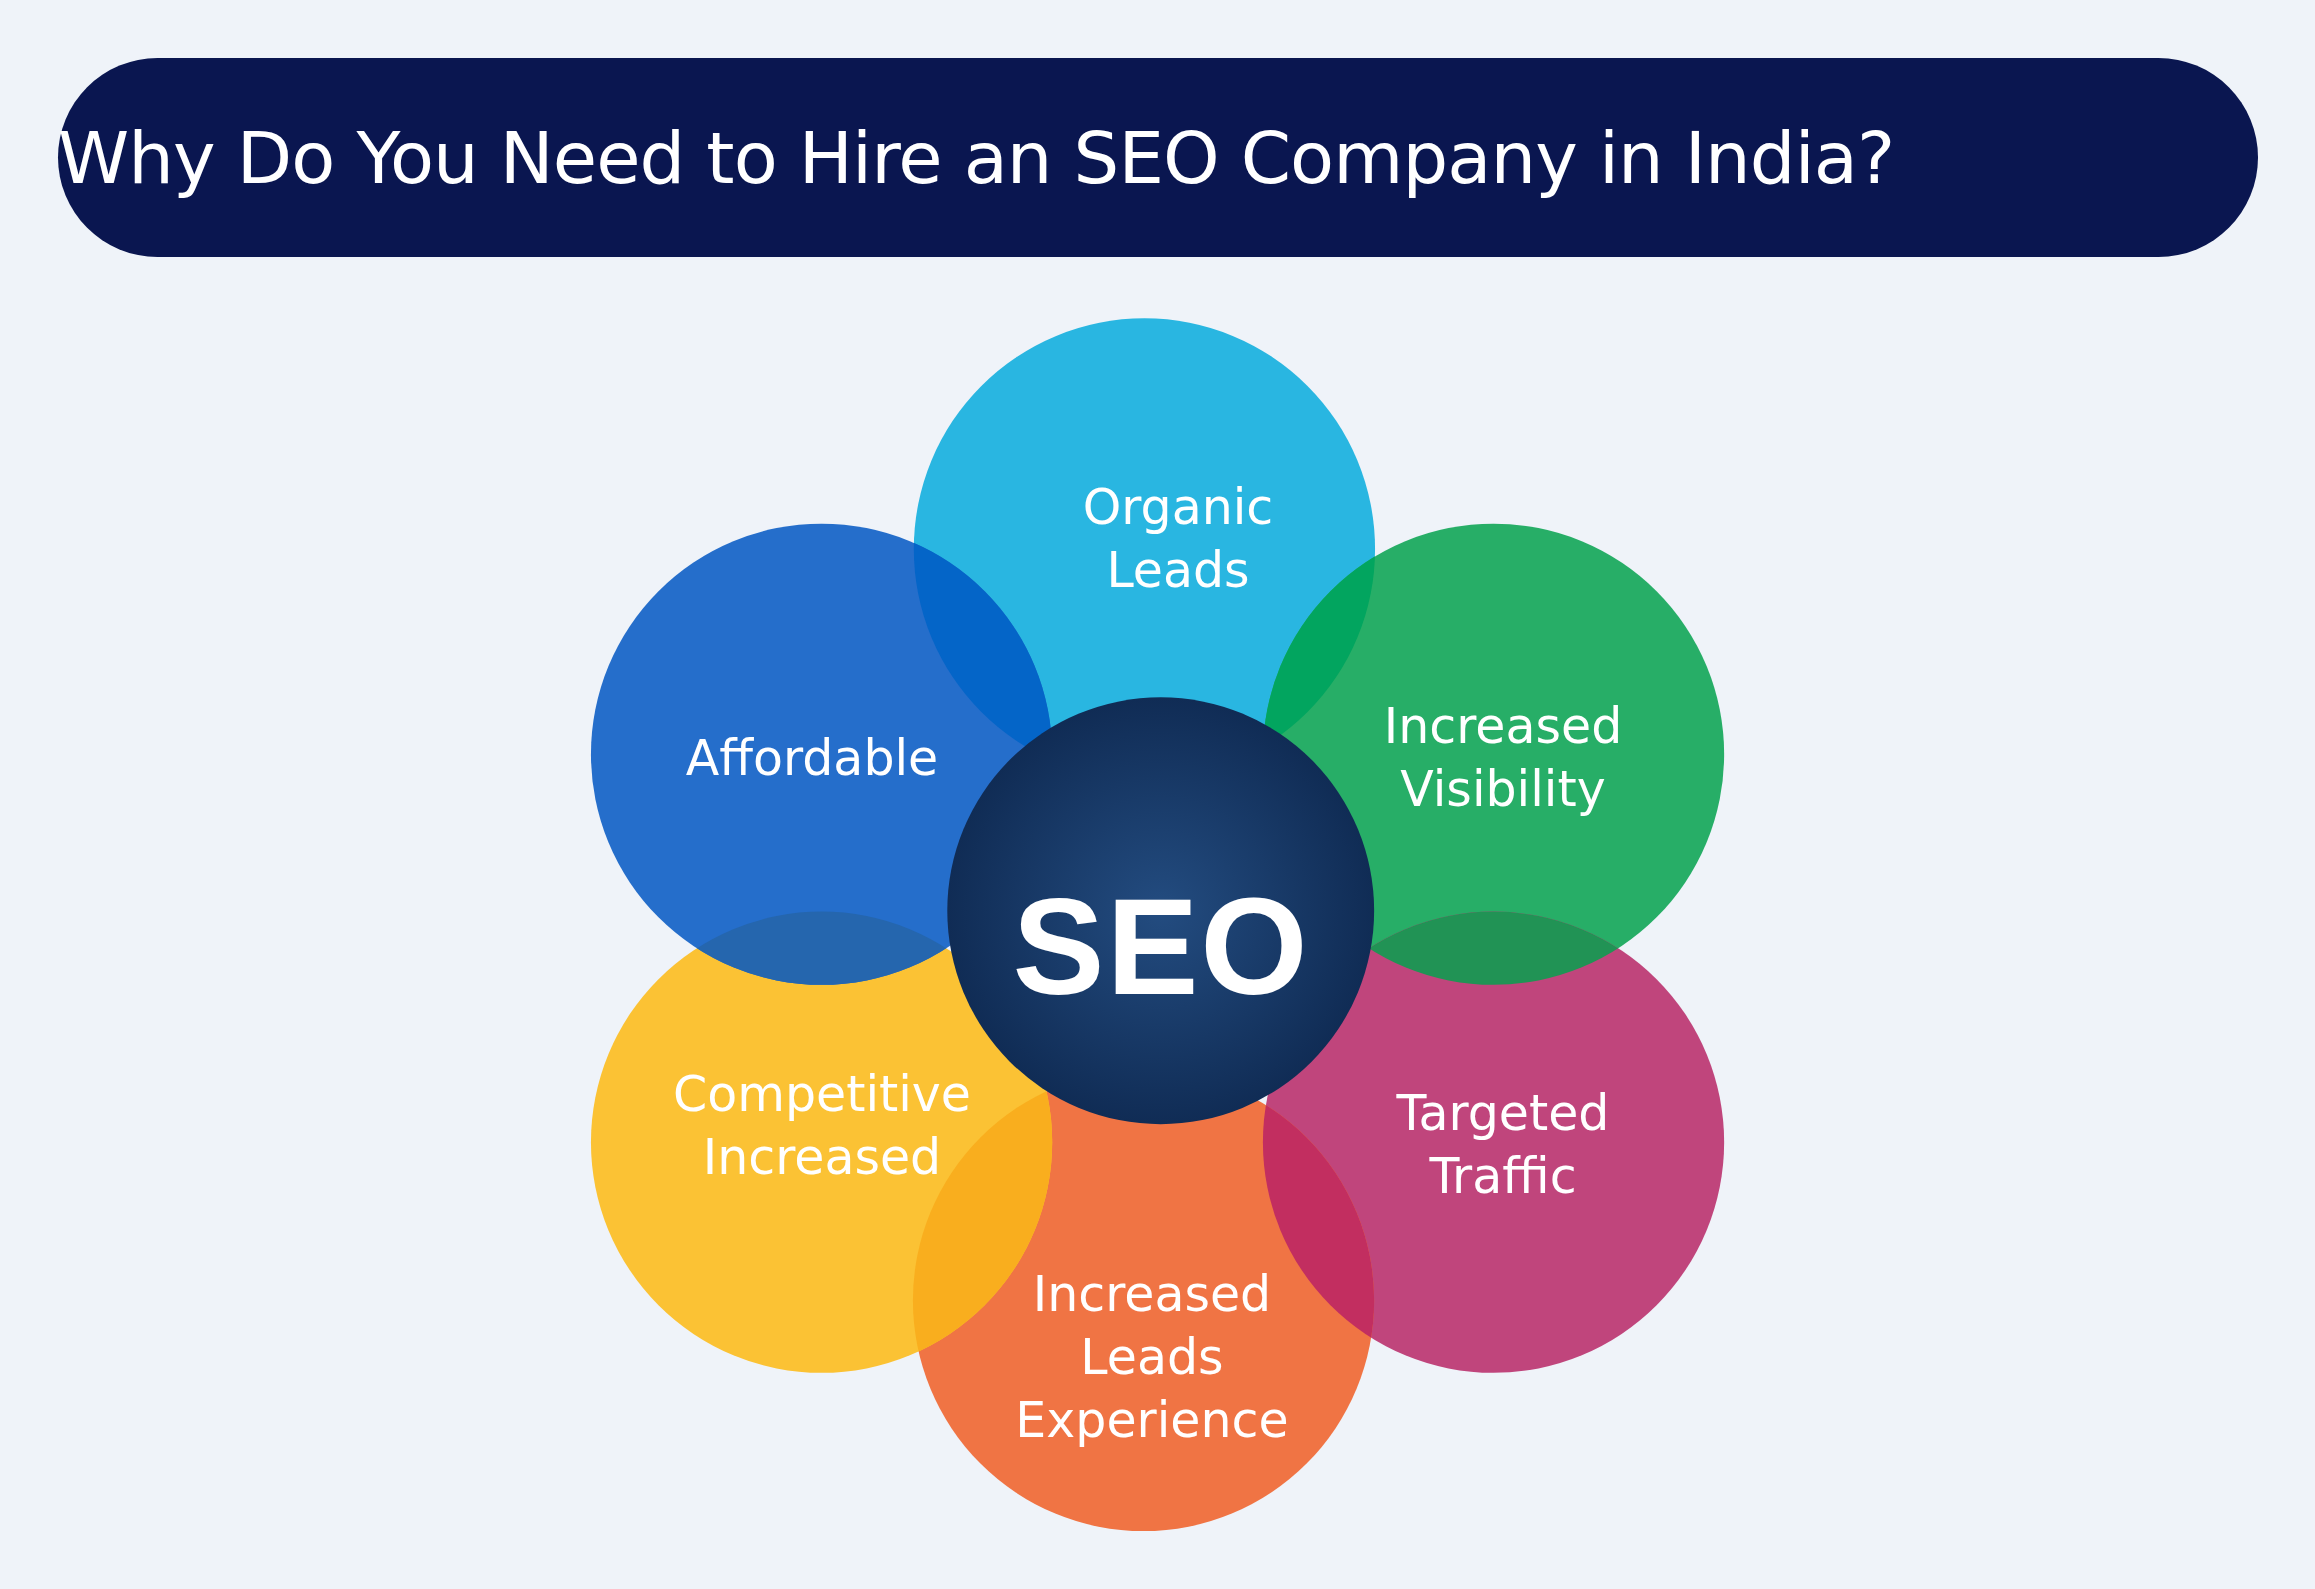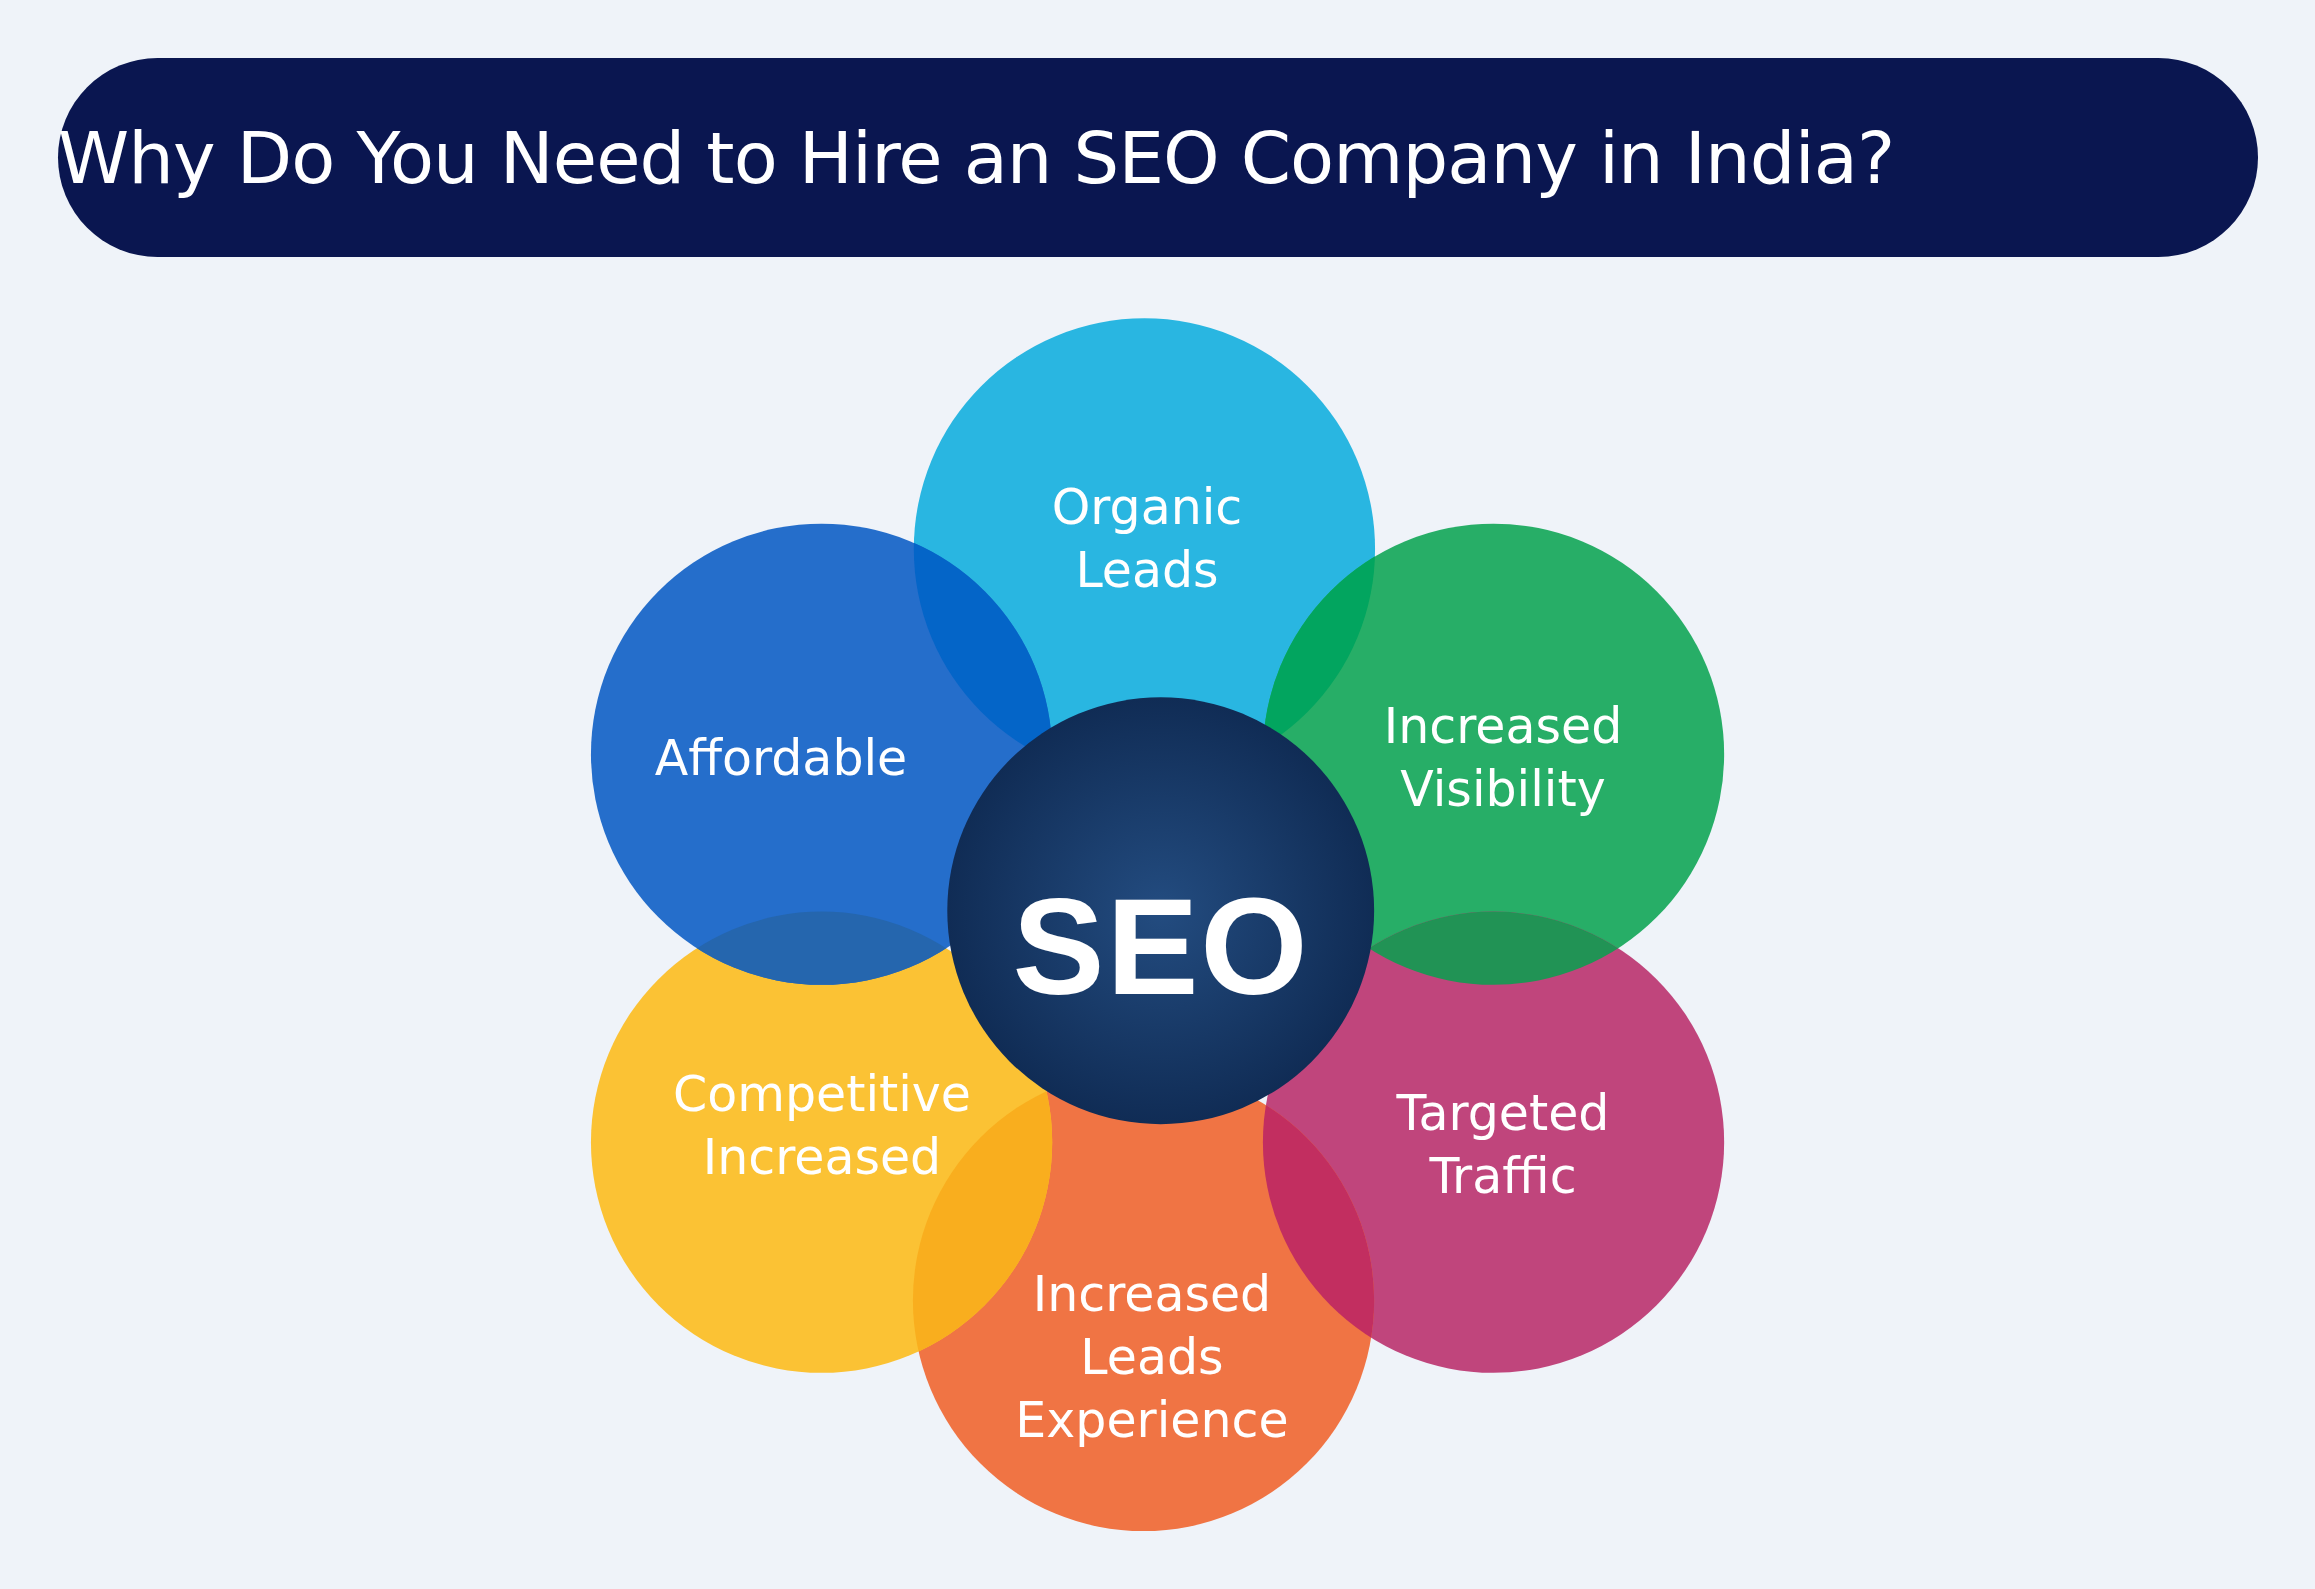--- a/index.html
+++ b/index.html
@@ -87,39 +87,39 @@
   <g clip-path="url(#cExperience)">
     <circle cx="908" cy="1263" r="255" fill="#f9ae1e"></circle>
   </g>
   <g clip-path="url(#cCompetitive)">
     <circle cx="908" cy="834" r="255" fill="#2566ae"></circle>
   </g>
 
   <circle cx="1283" cy="1007" r="236" fill="url(#seoGrad)"></circle>
 </svg>
 
-<div class="label" style="left:1147px; top:539px;">
+<div class="label" style="left:1178px; top:539px;">
   <span>Organic</span>
   <span>Leads</span>
 </div>
 <div class="label" style="left:1503px; top:758px;">
   <span>Increased</span>
   <span>Visibility</span>
 </div>
 <div class="label" style="left:1503px; top:1145px;">
   <span>Targeted</span>
   <span>Traffic</span>
 </div>
 <div class="label" style="left:1152px; top:1357px;">
   <span>Increased</span>
   <span>Leads</span>
   <span>Experience</span>
 </div>
 <div class="label" style="left:822px; top:1126px;">
   <span>Competitive</span>
   <span>Increased</span>
 </div>
-<div class="label" style="left:781px; top:758px;">
+<div class="label" style="left:812px; top:758px;">
   <span>Affordable</span>
 </div>
 
 <div class="seo-text">SEO</div>
 
 
 </body></html>

